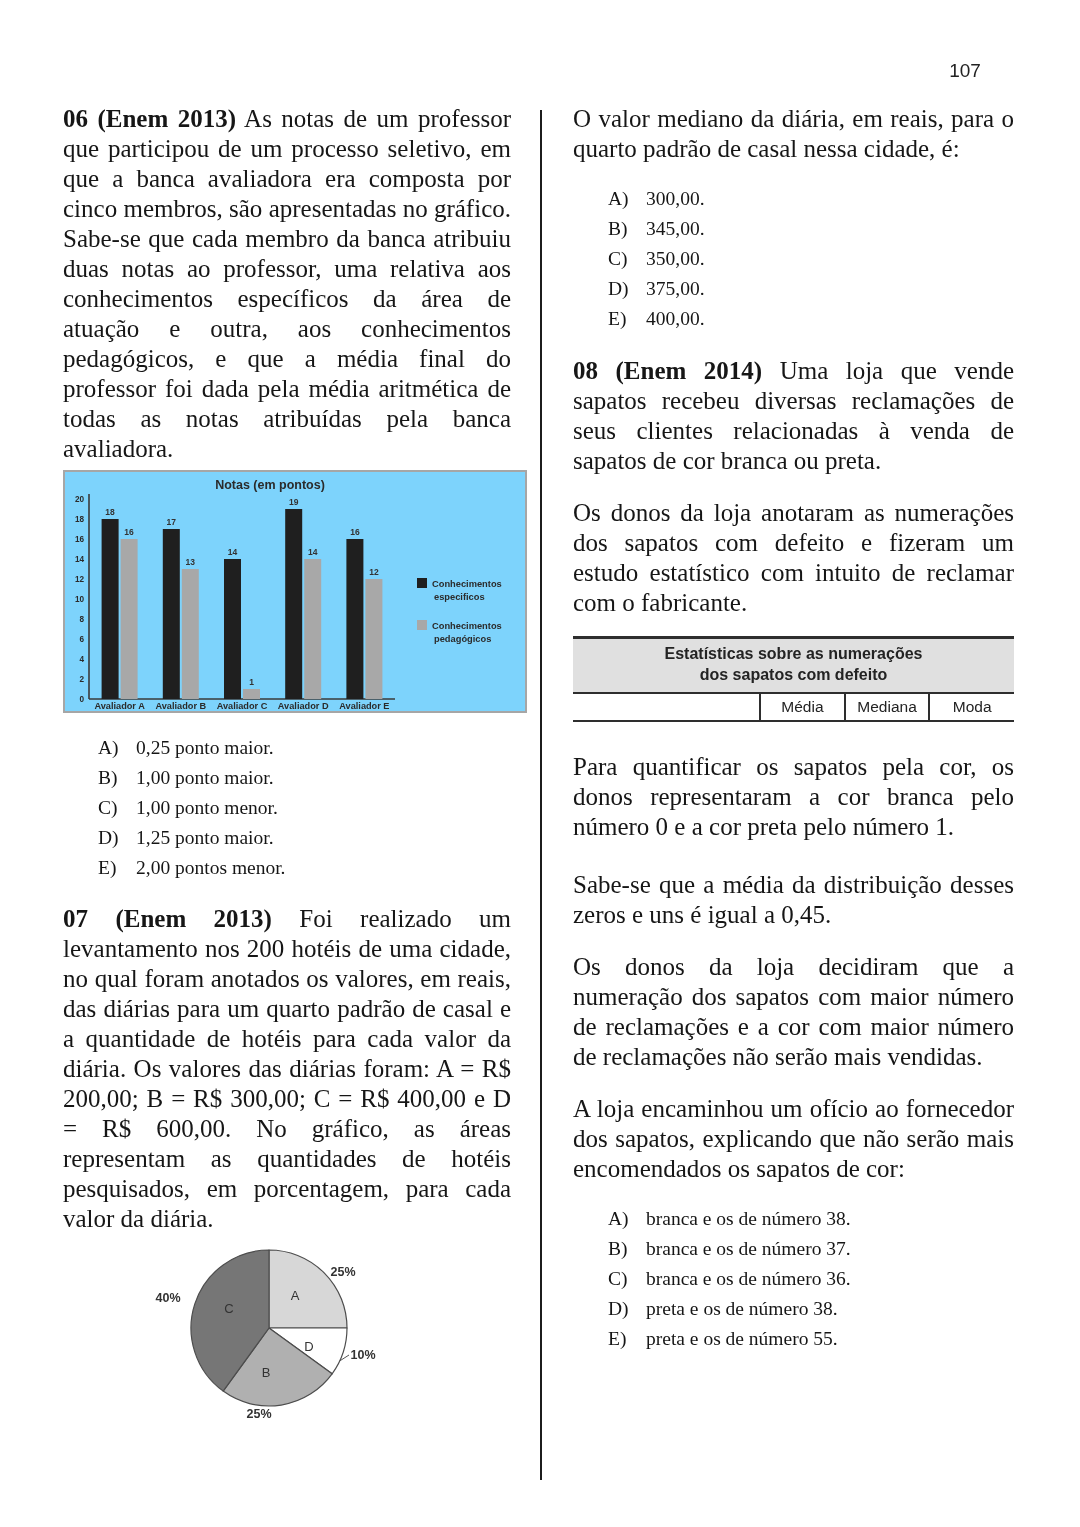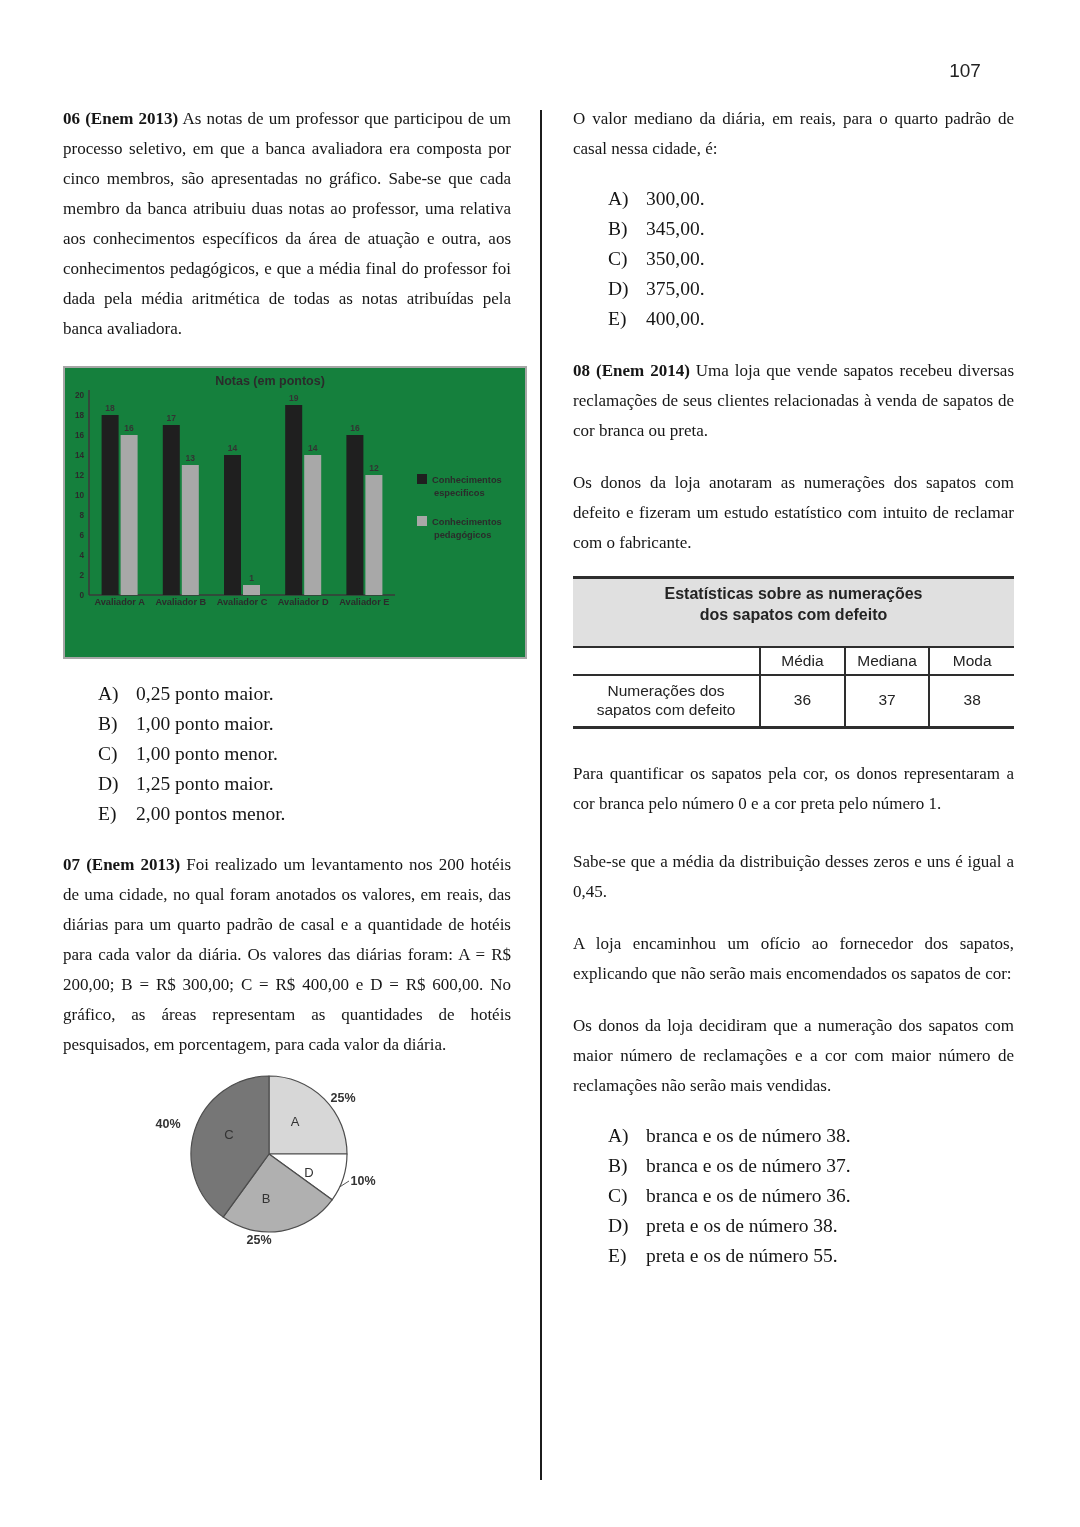--- a/index.html
+++ b/index.html
@@ -4,35 +4,35 @@
 <style>
   html,body{margin:0;padding:0;background:#ffffff;}
   .page{position:relative;width:1080px;height:1527px;background:#ffffff;overflow:hidden;
         font-family:"Liberation Serif","DejaVu Serif",serif;color:#161616;}
   .pagenum{position:absolute;top:60px;left:945px;width:40px;text-align:center;
            font-family:"Liberation Sans",sans-serif;font-size:19px;color:#222;}
   .divider{position:absolute;left:540px;top:110px;width:2px;height:1370px;background:#1c1c1c;}
   .col{position:absolute;top:104px;}
   .col-left{left:63px;width:448px;}
   .col-right{left:573px;width:441px;}
-  p.body{margin:0;font-size:17px;line-height:30px;text-align:justify;font-family:Liberation Serif, serif;}
+  p.body{margin:0;font-size:25px;line-height:30px;text-align:justify;font-family:Liberation Serif, serif;}
   p.body b{font-weight:bold;}
   .mt{margin-top:24px;}
   .options{margin-top:20px;padding-left:35px;}
   .option-row{display:flex;font-size:19.5px;line-height:30px;}
   .opt-label{flex:none;width:38px;}
-  .figure-bar{margin-top:22px;width:464px;height:293px;border:2px solid #a6a6a6;
-              box-sizing:border-box;background:#15803d;}
+  .figure-bar{margin-top:6px;width:464px;height:243px;border:2px solid #a6a6a6;
+              box-sizing:border-box;background:#7dd3fc;}
   .figure-bar svg{display:block;}
   .figure-pie{margin-top:8px;margin-left:44px;width:360px;height:228px;}
   .stats-table{border-collapse:collapse;width:100%;margin-top:18px;text-align:center;
                font-family:"Liberation Sans",sans-serif;font-size:15.5px;color:#232323;}
   .stats-table td{padding:3px 2px;}
   .t-title td{background:#e0e0e0;font-weight:bold;font-size:16px;line-height:1.3;
-              border-top:3px solid #2e2e2e;border-bottom:2px solid #2e2e2e;padding:5px 4px 20px;}
+              border-top:3px solid #2e2e2e;border-bottom:2px solid #2e2e2e;padding:5px 4px 6px;}
   .t-head td{border-bottom:2px solid #2e2e2e;padding:4px 4px;}
   .t-row td{border-bottom:3px solid #2e2e2e;padding:5px 2px 7px;line-height:1.25;}
   td.sep{border-left:2px solid #2e2e2e;width:19%;}
   td.c0{width:42%;}
 </style>
 </head>
 <body>
 
 <div class="page">
   <div class="pagenum">107</div>
@@ -171,36 +171,27 @@
           <div>Estatísticas sobre as numerações</div>
           <div>dos sapatos com defeito</div>
         </td>
       </tr>
       <tr class="t-head">
         <td class="c0"></td>
         <td class="sep">Média</td>
         <td class="sep">Mediana</td>
         <td class="sep">Moda</td>
       </tr>
-      <tr class="t-row">
-        <td class="c0">
-          <div>Numerações dos</div>
-          <div>sapatos com defeito</div>
-        </td>
-        <td class="sep">36</td>
-        <td class="sep">37</td>
-        <td class="sep">38</td>
-      </tr>
     </tbody>
       </table>
 
     <p class="body" style="margin-top:30px">Para quantificar os sapatos pela cor, os donos representaram a cor branca pelo número 0 e a cor preta pelo número 1.</p>
     <p class="body" style="margin-top:28px">Sabe-se que a média da distribuição desses zeros e uns é igual a 0,45.</p>
+    <p class="body" style="margin-top:22px">Os donos da loja decidiram que a numeração dos sapatos com maior número de reclamações e a cor com maior número de reclamações não serão mais vendidas.</p>
     <p class="body" style="margin-top:22px">A loja encaminhou um ofício ao fornecedor dos sapatos, explicando que não serão mais encomendados os sapatos de cor:</p>
-    <p class="body" style="margin-top:22px">Os donos da loja decidiram que a numeração dos sapatos com maior número de reclamações e a cor com maior número de reclamações não serão mais vendidas.</p>
 
     <div class="options">
         <div class="option-row">
           <span class="opt-label">A)</span>
           <span>branca e os de número 38.</span>
         </div>
         <div class="option-row">
           <span class="opt-label">B)</span>
           <span>branca e os de número 37.</span>
         </div>

